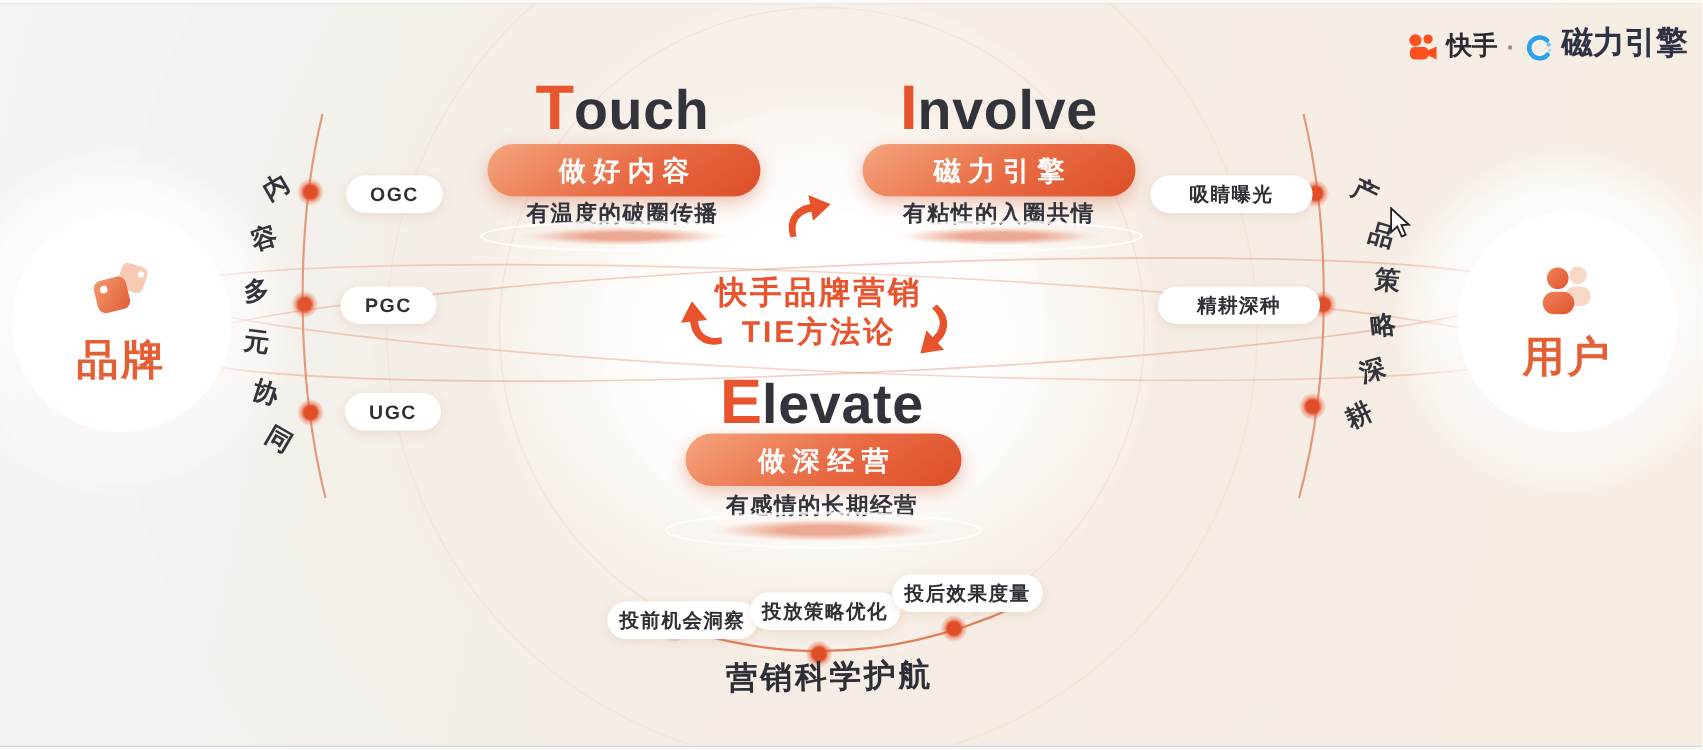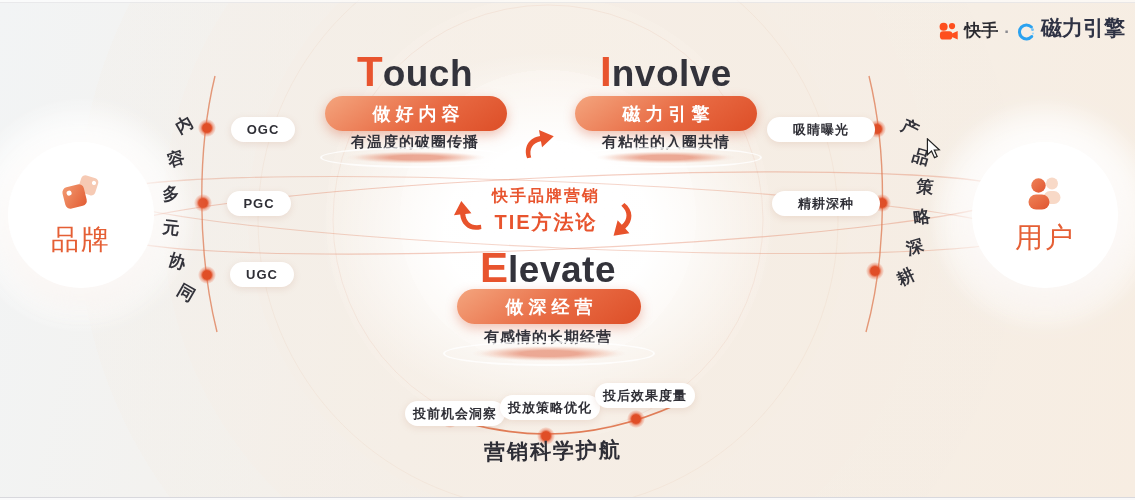--- a/index.html
+++ b/index.html
@@ -35,21 +35,21 @@
   .ks-text     { font-size:17px; font-weight:700; color:#2b2b31; }
   .logo-dot    { font-size:17px; font-weight:700; color:#8a8a90; margin:0 1px; }
   .engine-text { font-size:21px; font-weight:700; color:#2e3244; }
 
   
   .node { position:absolute; width:146px; height:146px; border-radius:50%; background:#fff;
     box-shadow:0 0 42px 18px rgba(255,255,255,.85), 0 10px 28px rgba(206,156,126,.28);
     display:flex; flex-direction:column; align-items:center; justify-content:center; gap:5px; }
   .node.left-node  { left:8px;  top:142px; }
   .node.right-node { left:972px; top:142px; }
-  .node-label { font-size:28px; font-weight:400; letter-spacing:2px; color:#e55f35; }
+  .node-label { font-size:28px; font-weight:700; letter-spacing:2px; color:#e55f35; }
 
   
   .arc-char { position:absolute; font-size:17px; font-weight:700; color:#33333b; }
 
   
   .pill { position:absolute; height:25px; background:#fff; border-radius:13px;
     display:flex; align-items:center; justify-content:center;
     font-size:13px; font-weight:700; letter-spacing:1px; color:#2f2f36;
     box-shadow:0 2px 7px rgba(190,130,100,.18); }
 
@@ -69,21 +69,21 @@
   .stage-desc { position:absolute; width:200px; text-align:center;
     font-size:15px; font-weight:700; letter-spacing:1px; color:#33333b; }
   .dish { position:absolute; border-radius:50%; border:2px solid rgba(255,255,255,.8);
     background:radial-gradient(ellipse 50% 50% at 50% 50%,
       rgba(222,102,68,.55) 0 28%, rgba(233,150,120,.33) 52%,
       rgba(244,205,190,.14) 66%, rgba(255,255,255,0) 74%); }
 
   
   .center-text { position:absolute; left:446px; top:183px; width:200px; text-align:center;
     color:#e8542e; font-weight:800; }
-  .center-text .l1 { font-size:16px; letter-spacing:2px; line-height:26px; }
+  .center-text .l1 { font-size:21px; letter-spacing:2px; line-height:26px; }
   .center-text .l2 { font-size:20px; letter-spacing:2px; line-height:27px; }
 
   .arrow { position:absolute; }
 
   
   .bottom-title { position:absolute; left:453px; top:437px; width:200px; text-align:center;
     font-size:21px; font-weight:800; letter-spacing:2px; color:#2e2e36; transform:rotate(-1deg); }
 
   .cursor { position:absolute; left:926px; top:138px; }
 </style>

